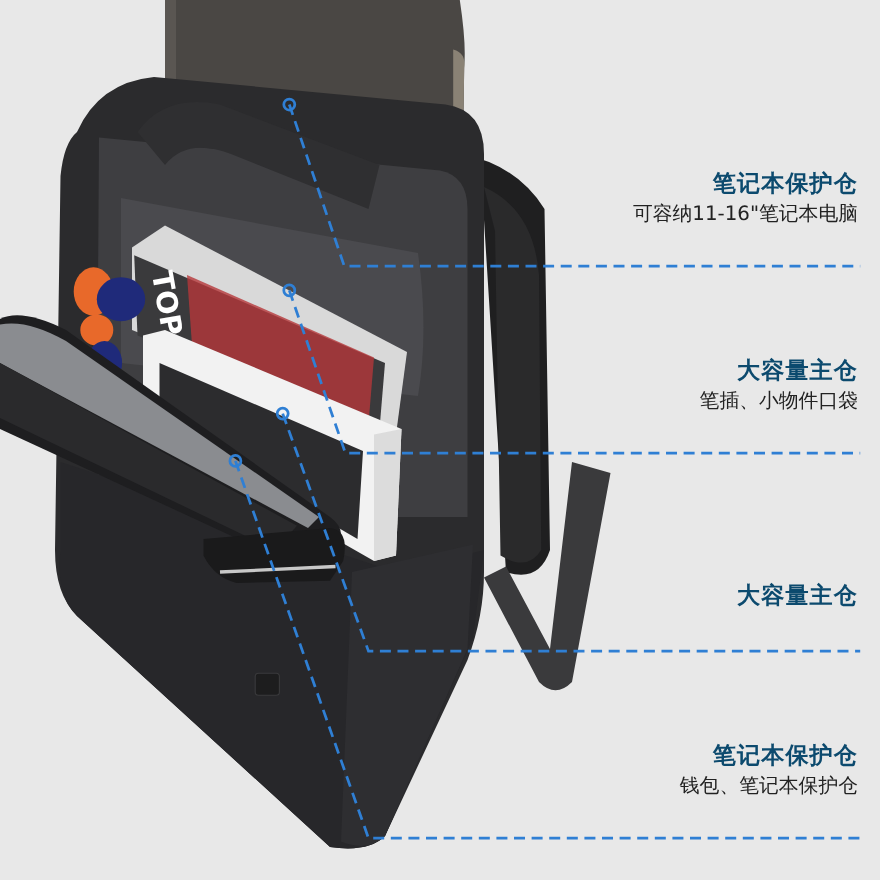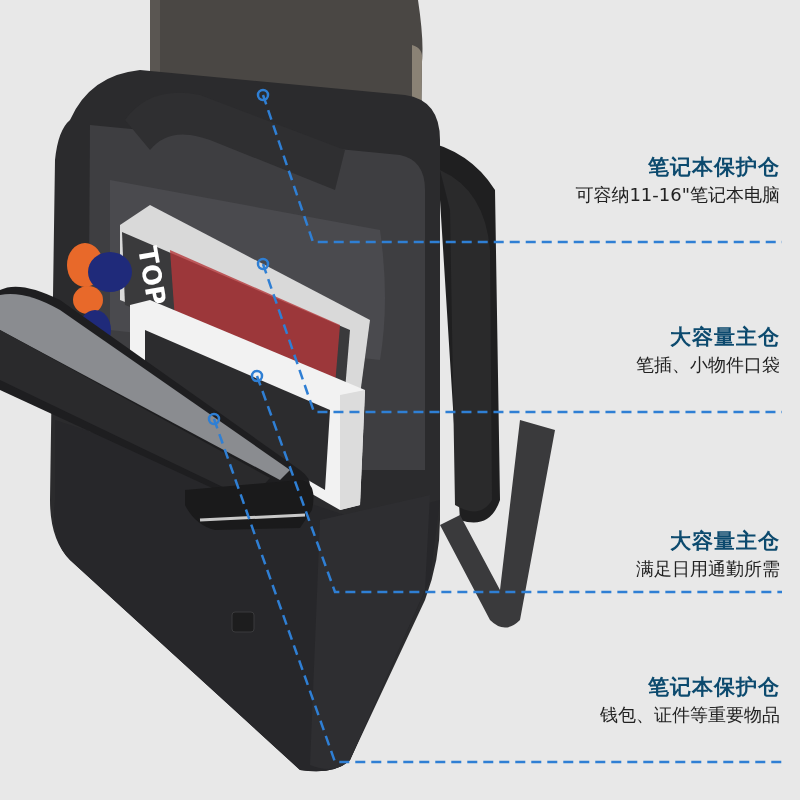--- a/index.html
+++ b/index.html
@@ -105,21 +105,20 @@
     <div class="sub">可容纳11-16"笔记本电脑</div>
   </div>
 
   <div class="feature" style="top:322px;">
     <div class="title">大容量主仓</div>
     <div class="sub">笔插、小物件口袋</div>
   </div>
 
   <div class="feature" style="top:526px;">
     <div class="title">大容量主仓</div>
-    <div class="sub">满足日用通勤所需</div>
   </div>
 
   <div class="feature" style="top:672px;">
     <div class="title">笔记本保护仓</div>
-    <div class="sub">钱包、证件等重要物品</div>
+    <div class="sub">钱包、笔记本保护仓</div>
   </div>
 
 </div>
 
 </body></html>

